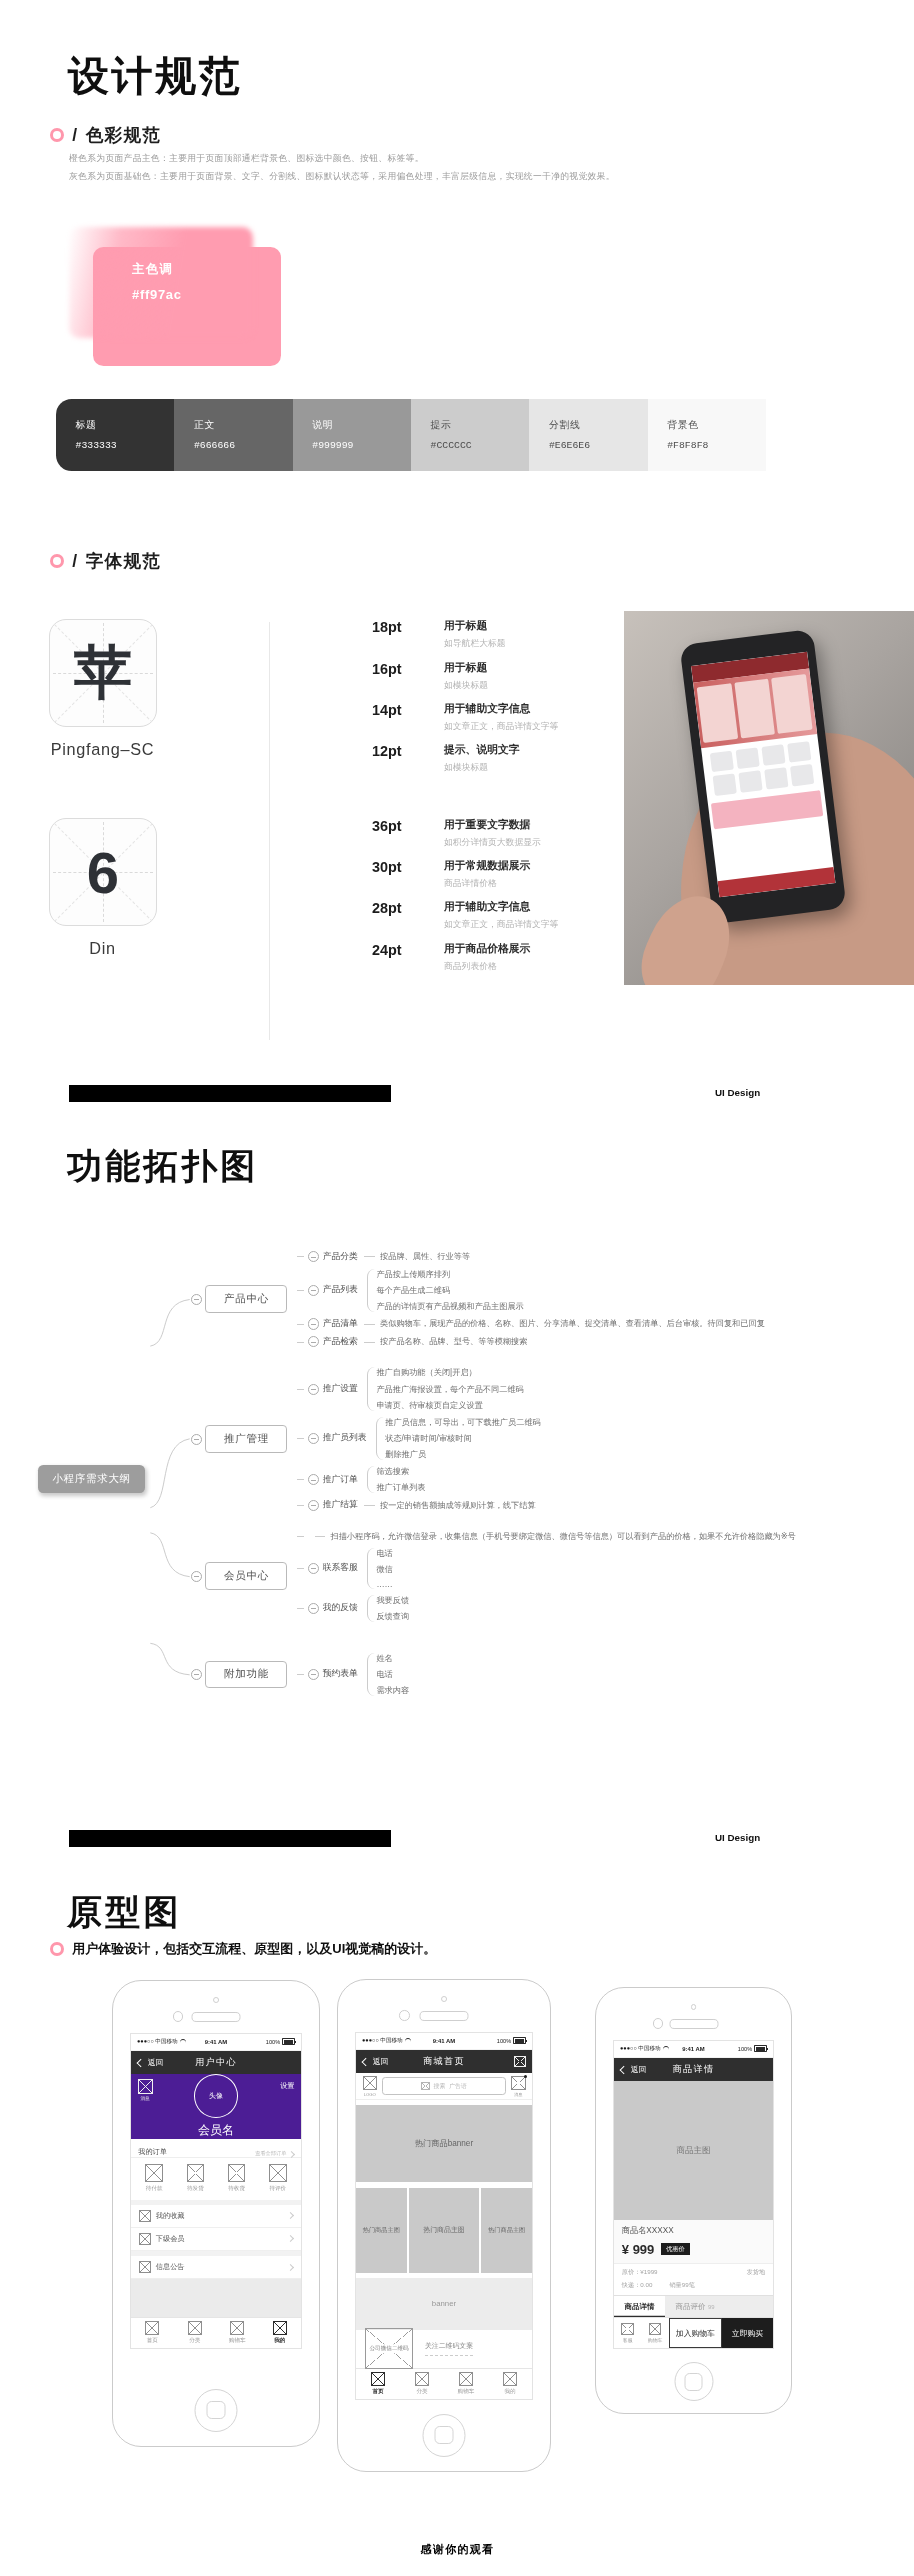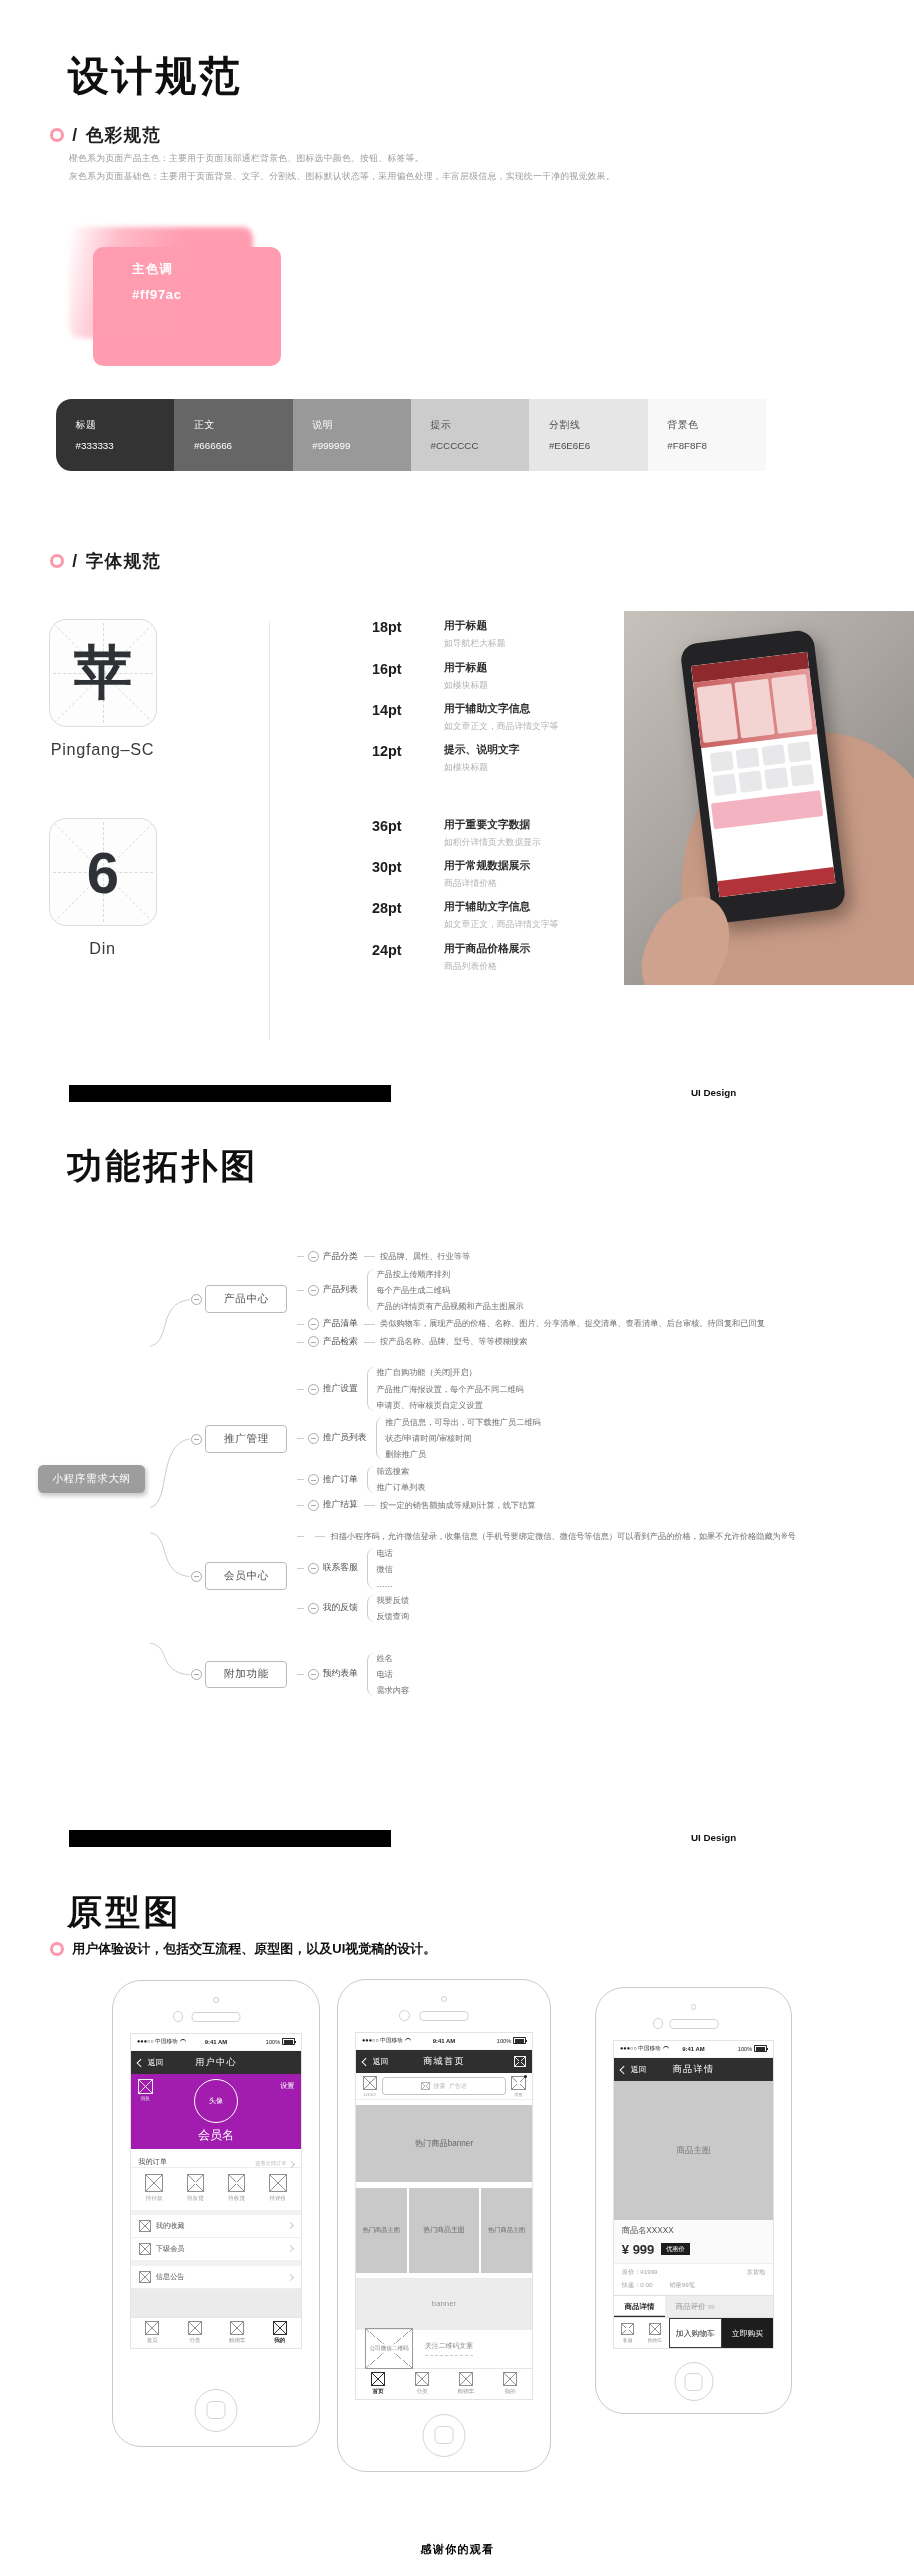--- a/index.html
+++ b/index.html
@@ -25,21 +25,21 @@
       filter:blur(2.6px);}
   .card-front .ctext{position:absolute;left:63px;top:34px;color:#fff;font-weight:700;}
   .ctext .l1{font-size:12.4px;letter-spacing:1.3px;}
   .ctext .l2{font-size:13px;margin-top:9.1px;letter-spacing:0.7px;}
 
   
   #swatch-bar{position:absolute;left:56px;top:399px;width:710px;height:72px;display:flex;
       border-radius:15.7px 0 0 15.7px;overflow:hidden;}
   .swatch{flex:1;display:flex;flex-direction:column;justify-content:center;padding-left:19.6px;gap:7.2px;color:#fff;}
   .swatch .sl{font-size:9.8px;letter-spacing:0.7px;}
-  .swatch .sh{font-size:9.8px;}
+  .swatch .sh{font-size:9.8px;font-family:Liberation Mono, monospace;}
   .swatch.lt{color:#4c4c4c;}
 
   
   .sample{position:absolute;left:49px;width:107px;text-align:center;}
   #sample-0{top:619px;} #sample-1{top:818px;}
   .grid-box{width:106px;height:106px;border:0.7px solid #dcdcdc;border-radius:17px;position:relative;overflow:hidden;background:#fdfdfd;}
   .grid-box .gh{position:absolute;left:3.3px;right:3.3px;top:50%;border-top:0.7px dashed #dadada;}
   .grid-box .gv{position:absolute;top:3.3px;bottom:3.3px;left:50%;border-left:0.7px dashed #dadada;}
   .grid-box .gd1,.grid-box .gd2{position:absolute;left:-25%;right:-25%;top:50%;border-top:0.7px dashed #e4e4e4;}
   .grid-box .gd1{transform:rotate(45deg);} .grid-box .gd2{transform:rotate(-45deg);}
@@ -66,21 +66,21 @@
   .p-s3{display:flex;flex-wrap:wrap;padding:5.2px 2.6px;gap:3.9px;justify-content:center;}
   .p-s3 i{width:22px;height:19.6px;background:#e8e8ea;border-radius:2.6px;}
   .p-s4{height:26px;background:#f4b3c0;margin:2.6px 3.9px;border-radius:2px;}
   .p-s5{position:absolute;left:0;right:0;bottom:0;height:15.7px;background:#b23339;}
   .p-thumb{position:absolute;left:23.5px;bottom:-19.6px;width:78px;height:111px;background:#cfa28d;
       border-radius:50% 50% 40% 40%;transform:rotate(24deg);}
 
   
   .black-bar{position:absolute;left:69px;width:322px;height:17px;background:#000;}
   #bar1{top:1085px;} #bar2{top:1830px;}
-  .ui-design{position:absolute;left:691px;font-size:9.8px;font-weight:700;color:#101010;}
+  .ui-design{position:absolute;left:715px;font-size:9.8px;font-weight:700;color:#101010;}
   #uid1{top:1087px;} #uid2{top:1832px;}
   .big-title{position:absolute;left:67px;font-size:35px;font-weight:900;color:#0f0f0f;letter-spacing:3.3px;}
   #topo-title{top:1114px;} #proto-title{top:1860px;}
 
   
   #mindmap{position:absolute;left:38px;top:1206px;width:876px;height:546px;display:flex;align-items:center;}
   .root{flex-shrink:0;background:#9d9d9d;color:#fff;font-size:10.5px;letter-spacing:0.7px;padding:7.2px 14.4px;
       border-radius:5.2px;box-shadow:1.3px 2.6px 4.6px rgba(0,0,0,.22);white-space:nowrap;}
   #branches{display:flex;flex-direction:column;margin-left:3.9px;}
   .branch{display:flex;align-items:center;}
@@ -134,21 +134,21 @@
   .chv{width:4.6px;height:4.6px;border-left:1.3px solid #fff;border-bottom:1.3px solid #fff;transform:rotate(45deg);}
   .ntitle{position:absolute;left:0;right:0;text-align:center;font-size:9.1px;letter-spacing:1.3px;}
   .nright{margin-left:auto;margin-right:6.5px;z-index:2;}
 
   .xbox{display:inline-block;color:#8f8f8f;border:0.7px solid currentColor;position:relative;flex-shrink:0;}
   .xbox::before,.xbox::after{content:'';position:absolute;inset:0;}
   .xbox::before{background:linear-gradient(to top right,transparent calc(50% - 0.3px),currentColor calc(50% - 0.3px),currentColor calc(50% + 0.3px),transparent calc(50% + 0.3px));}
   .xbox::after{background:linear-gradient(to bottom right,transparent calc(50% - 0.3px),currentColor calc(50% - 0.3px),currentColor calc(50% + 0.3px),transparent calc(50% + 0.3px));}
   .xbox.light{color:#f0f0f0;}
 
-  .hero{background:#a21caf;height:75px;position:relative;display:flex;flex-direction:column;align-items:center;justify-content:center;gap:4.6px;flex-shrink:0;}
+  .hero{background:#4c1d95;height:65px;position:relative;display:flex;flex-direction:column;align-items:center;justify-content:center;gap:4.6px;flex-shrink:0;}
   .avatar{width:42px;height:42px;border:1.3px solid #fff;border-radius:50%;display:flex;align-items:center;justify-content:center;color:#fff;font-size:6.9px;}
   .member{color:#fff;font-size:12px;}
   .hmsg{position:absolute;left:6.5px;top:5.2px;display:flex;flex-direction:column;align-items:center;gap:1.3px;font-size:4.6px;color:#ededed;}
   .hmsg .xbox{width:13px;height:13px;}
   .hset{position:absolute;right:6.5px;top:6.5px;color:#fff;font-size:7.2px;}
 
   .orow{height:18.3px;display:flex;align-items:flex-end;padding:0 7.2px;border-bottom:0.7px solid #eee;flex-shrink:0;}
   .orow .ot{font-size:7.2px;color:#4a4a4a;}
   .orow .om{margin-left:auto;display:flex;align-items:center;gap:2.6px;font-size:5.2px;color:#bcbcbc;}
   .chvr{width:3.9px;height:3.9px;border-right:1px solid #ccc;border-top:1px solid #ccc;transform:rotate(45deg);flex-shrink:0;}

